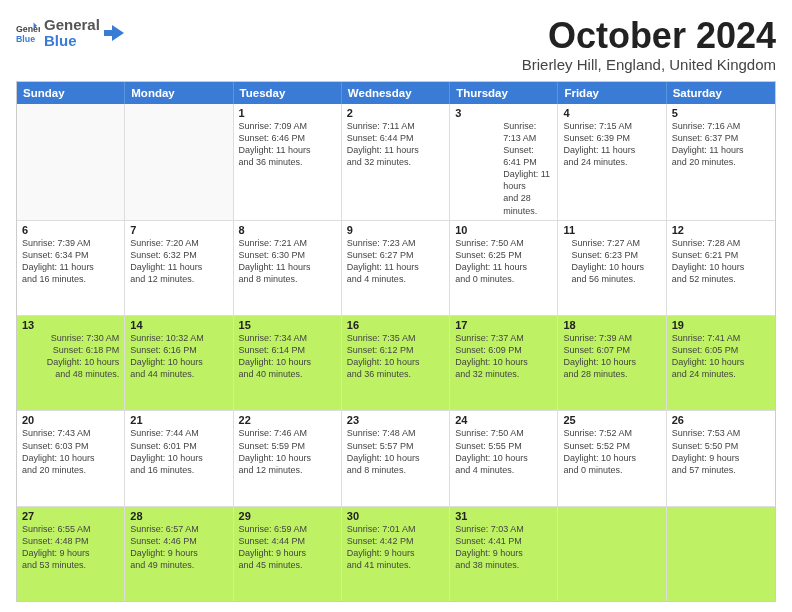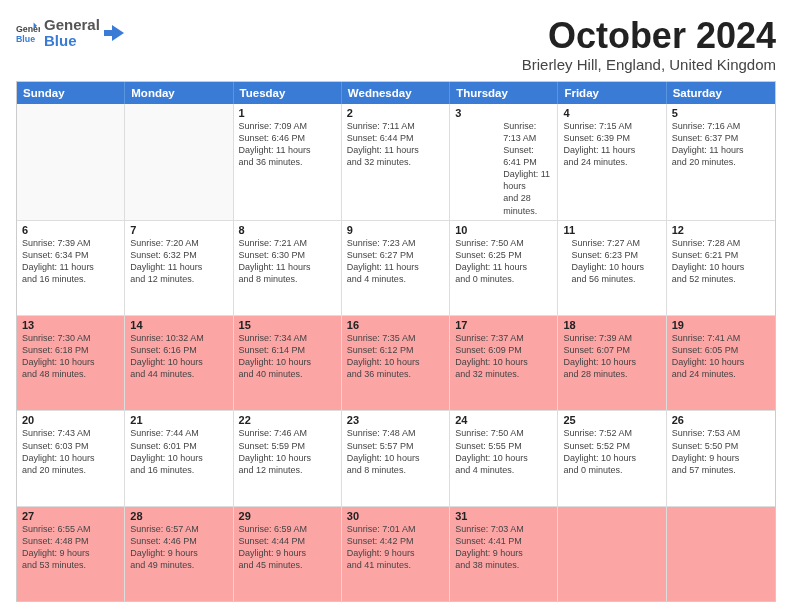--- a/index.html
+++ b/index.html
@@ -81,21 +81,21 @@
     .cal-cell {
       border-right: 1px solid #ddd;
       padding: 3px 5px;
       font-size: 9.5px;
       color: #333;
       vertical-align: top;
       min-height: 0;
     }
     .cal-cell:last-child { border-right: none; }
     .cal-cell.empty { background: #f9f9f9; }
-    .cal-cell.shaded { background: #fca5a5; }
+    .cal-cell.shaded { background: #bef264; }
     .day-number {
       font-size: 11px;
       font-weight: bold;
       color: #222;
       display: block;
       margin-bottom: 1px;
     }
     .day-info {
       font-size: 9px;
       color: #444;
@@ -224,21 +224,21 @@
             <span class="day-number">12</span>
             <div class="day-info" style="white-space: pre-line;">Sunrise: 7:28 AM
 Sunset: 6:21 PM
 Daylight: 10 hours
 and 52 minutes.</div>
           </div>
         </div>
         <div class="cal-row">
           <div class="cal-cell shaded">
             <span class="day-number">13</span>
-            <div class="day-info" style="white-space: pre-line;">Sunrise: 7:30 AM
+            <div class="day-info" style="white-space: pre-line; text-align: right;">Sunrise: 7:30 AM
 Sunset: 6:18 PM
 Daylight: 10 hours
 and 48 minutes.</div>
           </div>
           <div class="cal-cell shaded">
             <span class="day-number">14</span>
             <div class="day-info" style="white-space: pre-line;">Sunrise: 10:32 AM
 Sunset: 6:16 PM
 Daylight: 10 hours
 and 44 minutes.</div>

